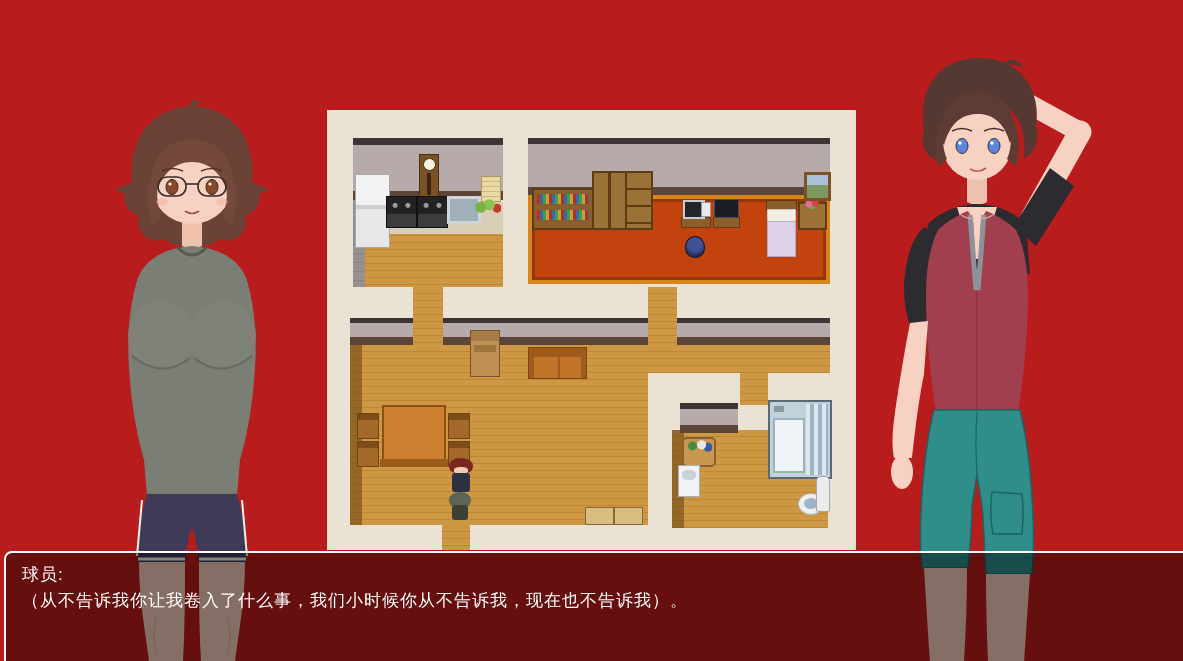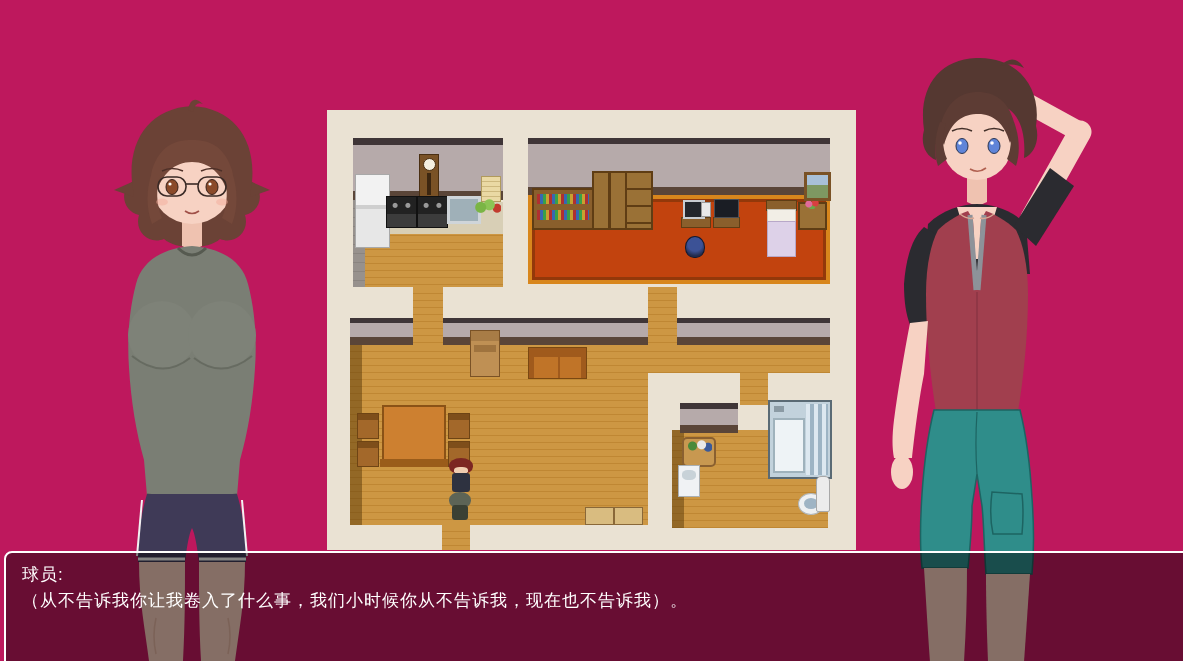--- a/index.html
+++ b/index.html
@@ -1,16 +1,16 @@
 <!DOCTYPE html>
 <html><head>
 <meta charset="utf-8">
 <style>
   html,body{margin:0;padding:0;background:#000;}
-  #screen{position:relative;width:1183px;height:661px;background:#be185d;overflow:hidden;
+  #screen{position:relative;width:1183px;height:661px;background:#b91c1c;overflow:hidden;
           font-family:"Liberation Sans",sans-serif;}
   .abs{position:absolute;}
 
   
   #map{position:absolute;left:327px;top:110px;width:529px;height:440px;background:#eae2d3;z-index:2;}
   .wood{background:repeating-linear-gradient(180deg,#cd9743 0 6px,#bf8733 6px 7px);}
   .wood-edge{position:absolute;left:0;top:0;bottom:0;width:12px;background:rgba(90,58,10,.5);}
   .wall-tall{background:linear-gradient(180deg,#3f3537 0 11%,#b6aaaa 11% 86%,#5a4538 86% 100%);}
   .wall-band{background:linear-gradient(180deg,#3f3537 0 20%,#b6aaaa 20% 72%,#5a4538 72% 100%);}
   .room{position:absolute;}

